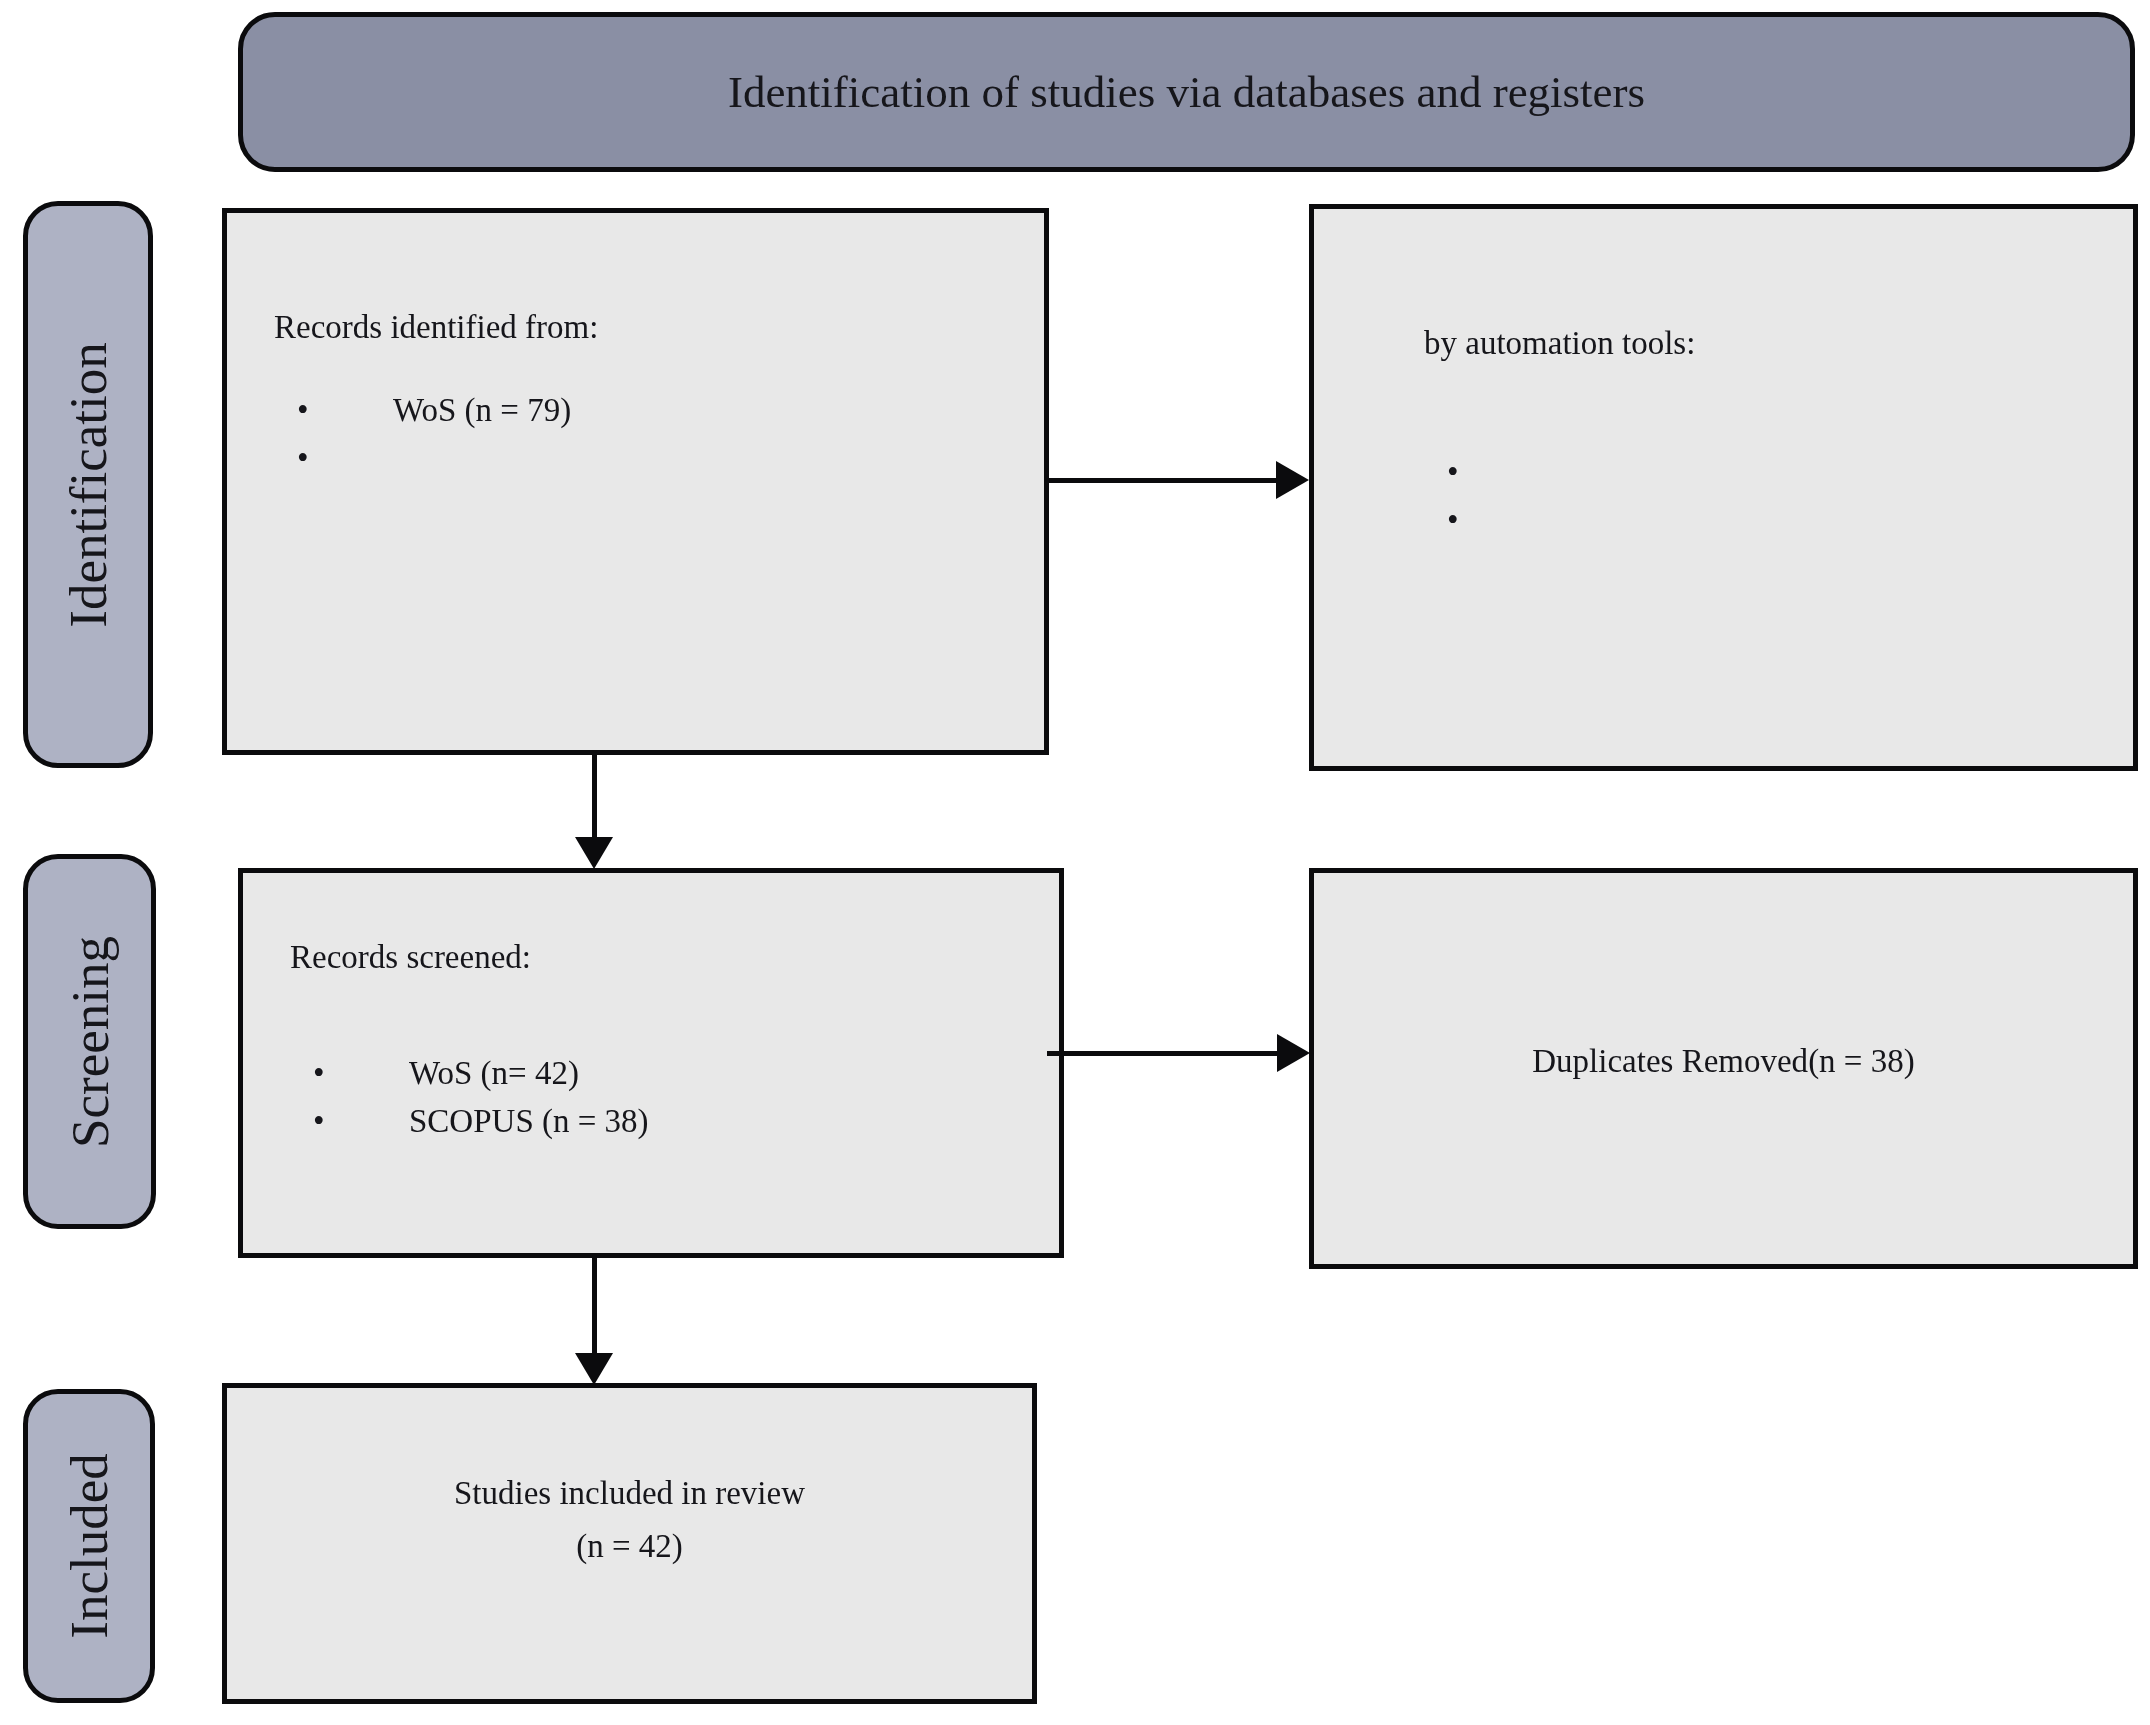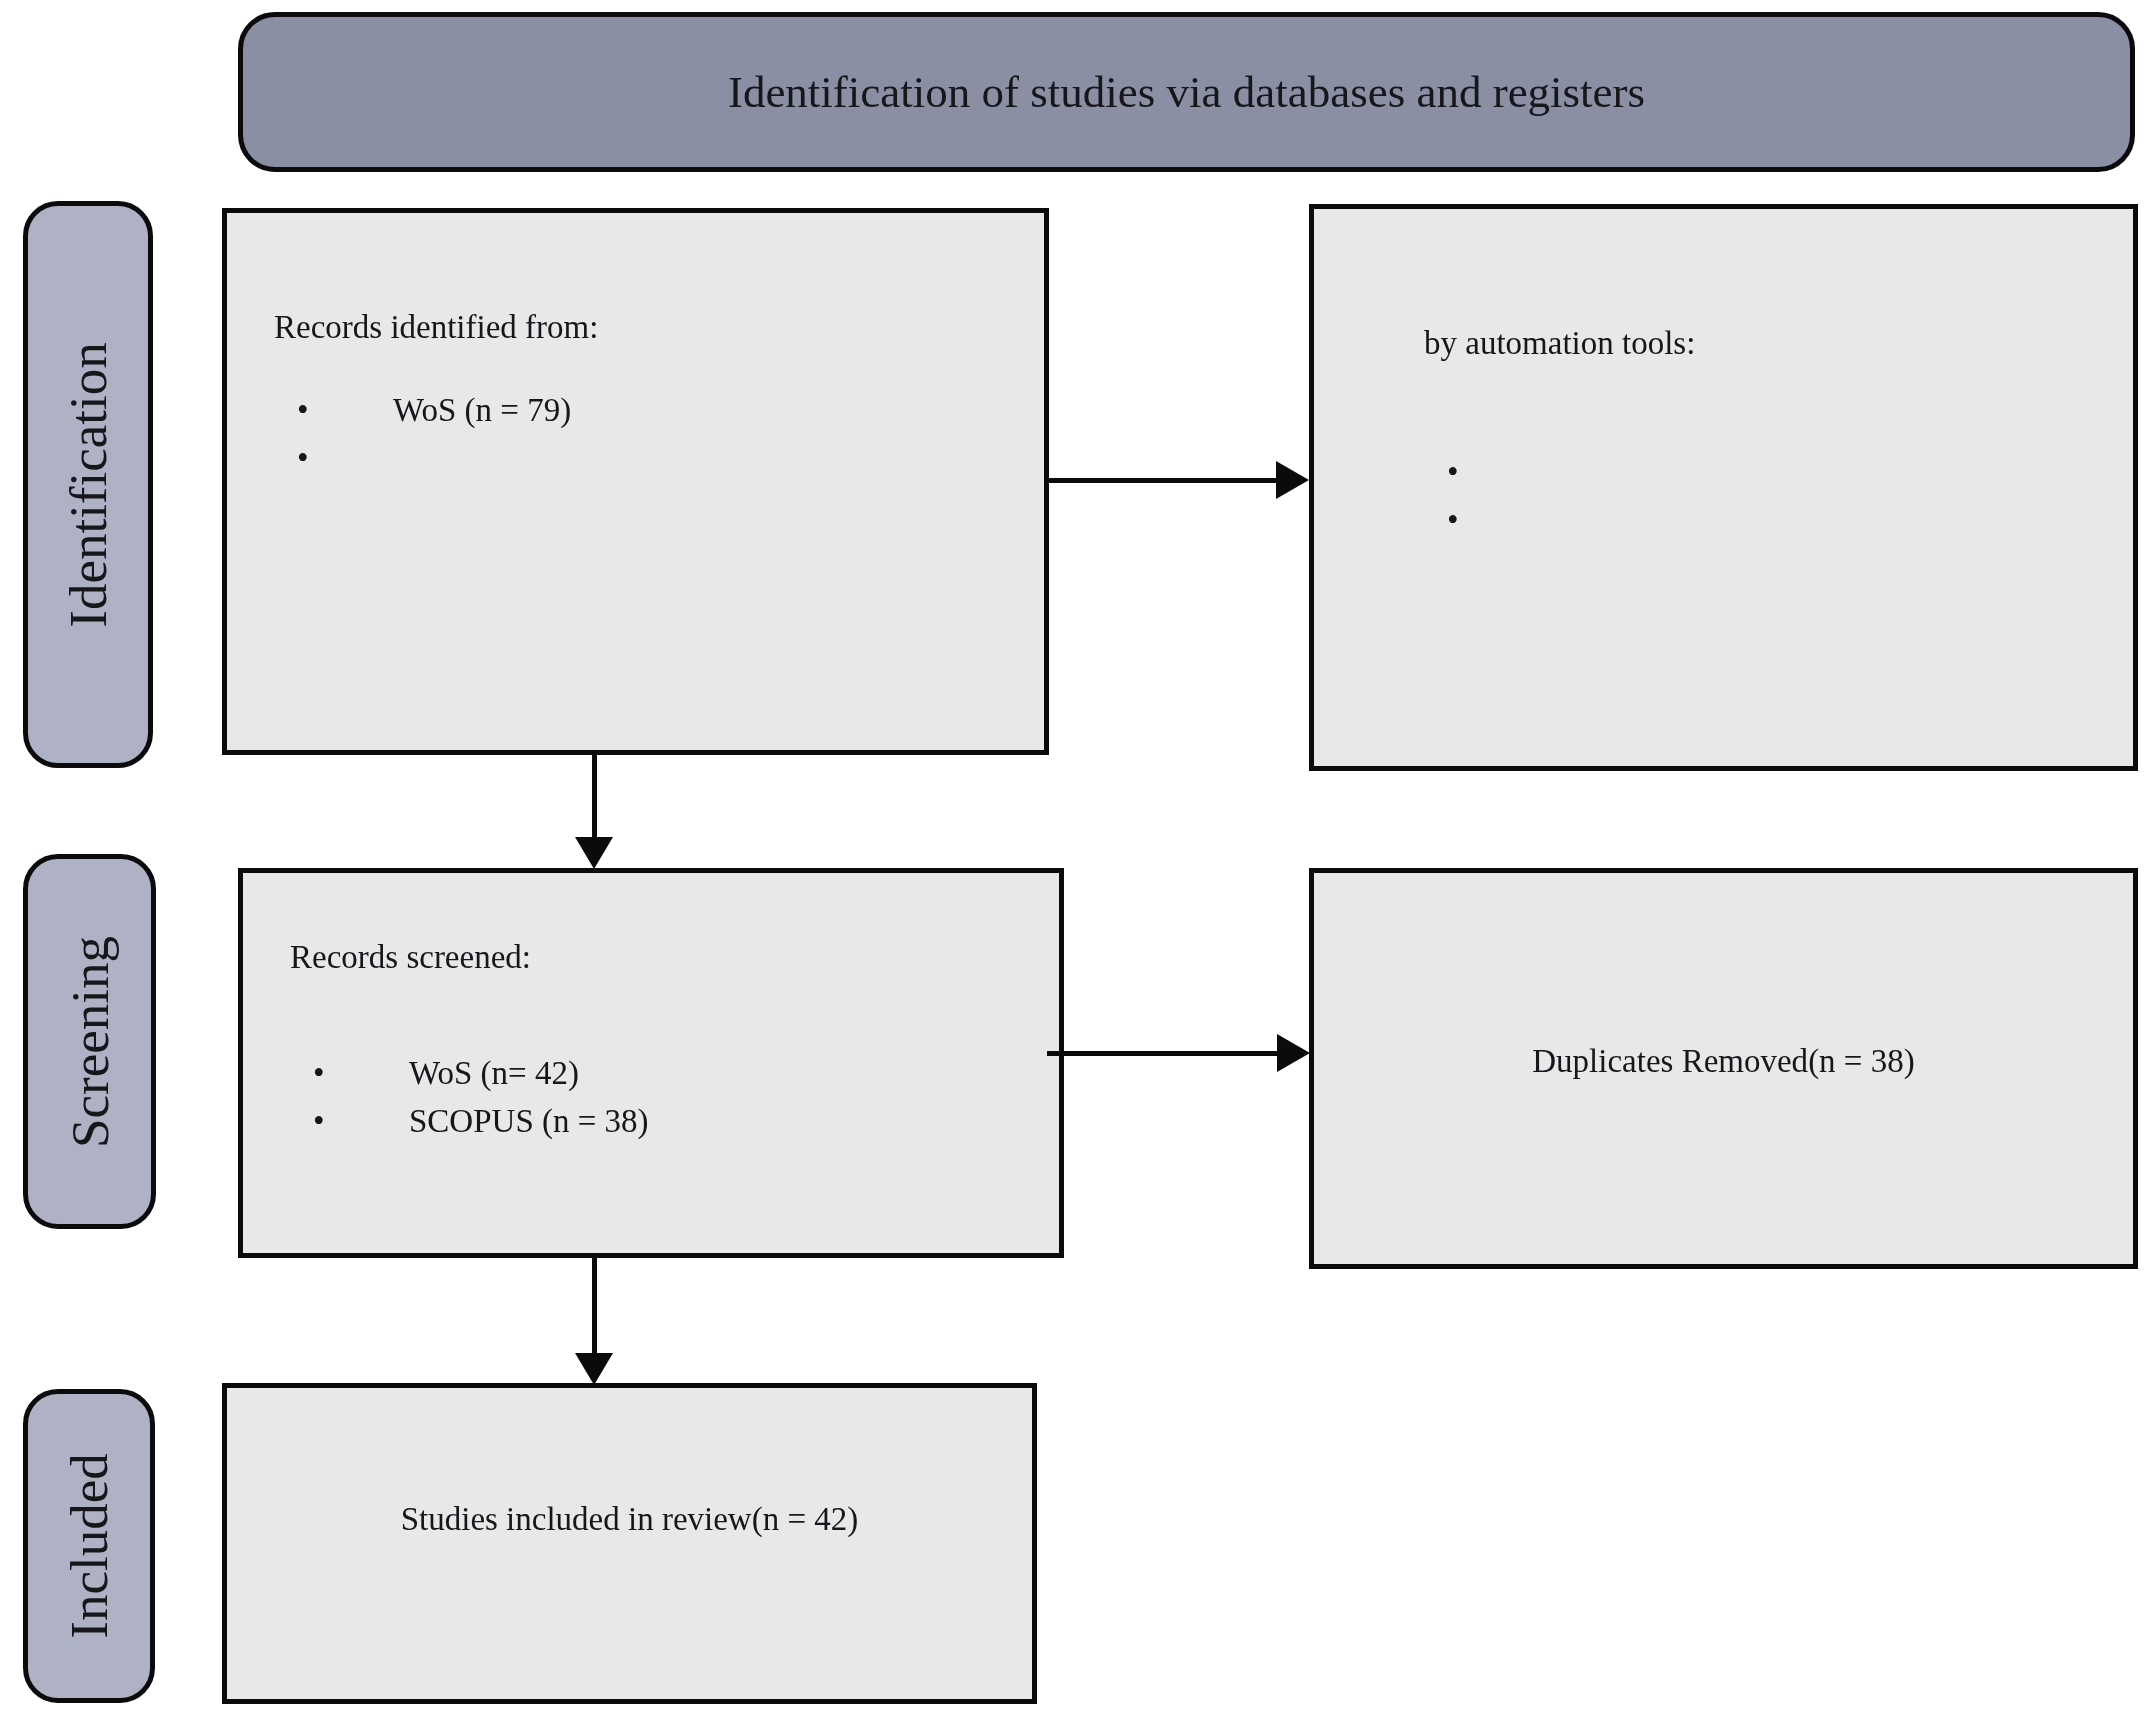--- a/index.html
+++ b/index.html
@@ -39,21 +39,21 @@
   #box-identified{left:222px;top:208px;width:827px;height:547px;padding:88px 33px 0 47px;}
   #box-ineligible{left:1309px;top:204px;width:829px;height:567px;padding:108px 33px 0 110px;}
   #box-screened{left:238px;top:868px;width:826px;height:390px;padding:58px 33px 0 47px;}
   #box-duplicates{
     left:1309px;top:868px;width:829px;height:401px;
     display:flex;flex-direction:row;align-items:center;justify-content:center;
     text-align:center;line-height:1.62;padding-bottom:13.3px;
   }
   #box-included-review{
     left:222px;top:1383px;width:815px;height:321px;
-    display:flex;flex-direction:row;align-items:center;justify-content:center;
+    display:flex;flex-direction:column;align-items:center;justify-content:center;
     text-align:center;line-height:1.62;padding-bottom:47px;
   }
   .box-heading{line-height:1.6;}
   .heading-line{display:block;}
   .bullet-list{display:block;}
   #box-identified .bullet-list{margin-top:33px;}
   #box-ineligible .bullet-list{margin-top:79px;}
   #box-screened .bullet-list{margin-top:66px;}
   .bullet-row{display:flex;line-height:1.45;}
   .dot{flex:none;width:96px;padding-left:23px;}

